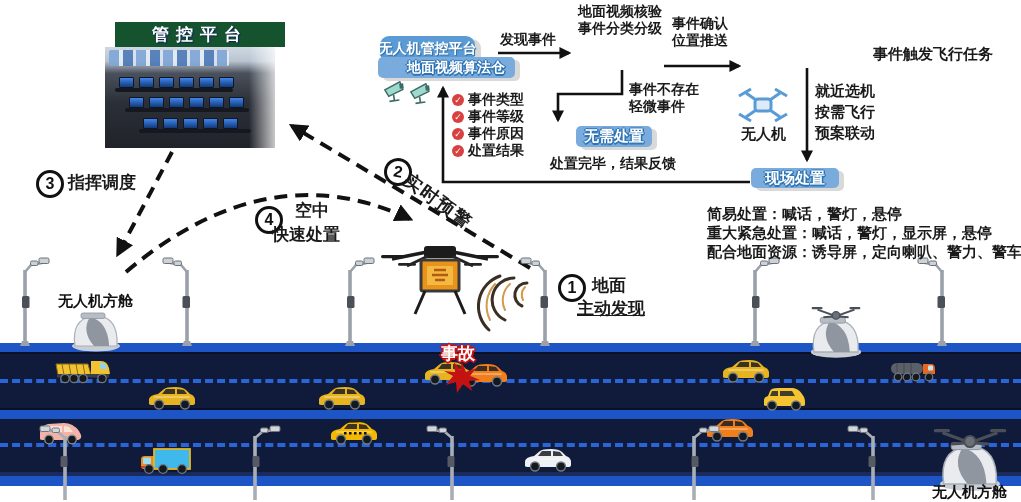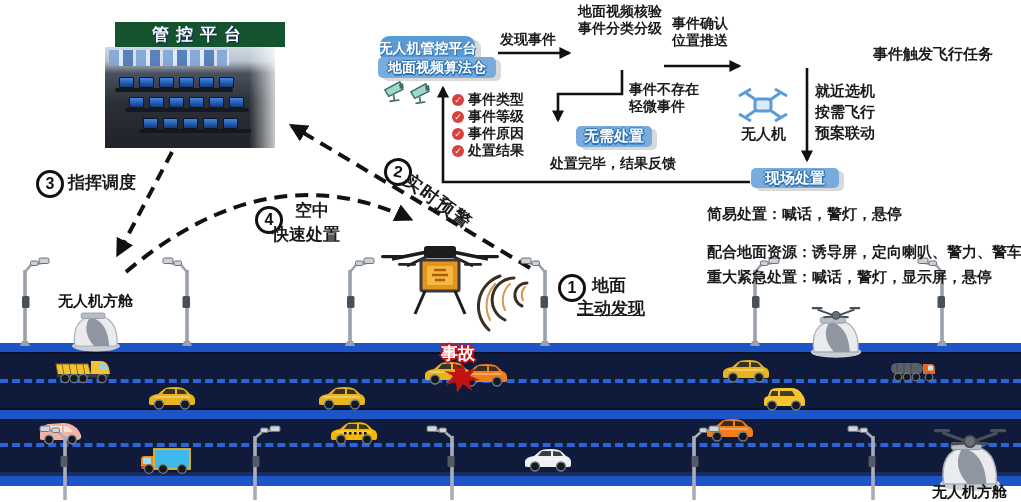--- a/index.html
+++ b/index.html
@@ -302,21 +302,21 @@
       <div class="mon"></div>
         <div class="mon"></div>
         <div class="mon"></div>
         <div class="mon"></div>
         <div class="mon"></div>
     </div>
     <div class="deskbar" style="left:34px;top:82px;width:112px;"></div>
   </div>
 
   <div class="bbox solid" style="left:380px;top:36px;width:95px;height:26px;font-size:14px;">无人机管控平台</div>
-  <div class="bbox lite wordart" style="left:378px;top:57px;width:118px;height:21px;font-size:14px;">地面视频算法仓</div>
+  <div class="bbox lite wordart" style="left:378px;top:57px;width:118px;height:21px;font-size:14px;padding-left:19px;">地面视频算法仓</div>
   <div class="abs txt" style="left:500px;top:31px;font-size:14px;">发现事件</div>
 
   <div class="abs txt" style="left:578px;top:3px;font-size:14px;">地面视频核验</div>
   <div class="abs txt" style="left:578px;top:20px;font-size:14px;">事件分类分级</div>
 
   <div class="abs txt" style="left:672px;top:15px;font-size:14px;">事件确认</div>
   <div class="abs txt" style="left:672px;top:32px;font-size:14px;">位置推送</div>
 
   <div class="abs txt" style="left:873px;top:45px;font-size:15px;">事件触发飞行任务</div>
 
@@ -344,21 +344,21 @@
 
   <div class="abs txt" style="left:741px;top:125px;font-size:15px;">无人机</div>
 
   <div class="abs txt" style="left:815px;top:82px;font-size:15px;">就近选机</div>
   <div class="abs txt" style="left:815px;top:103px;font-size:15px;">按需飞行</div>
   <div class="abs txt" style="left:815px;top:124px;font-size:15px;">预案联动</div>
 
   <div class="bbox lite wordart" style="left:751px;top:168px;width:88px;height:20px;font-size:15px;">现场处置</div>
 
   <div class="abs txt" style="left:707px;top:205px;font-size:15px;">简易处置：喊话，警灯，悬停</div>
-  <div class="abs txt" style="left:707px;top:224px;font-size:15px;margin-top:44px;">重大紧急处置：喊话，警灯，显示屏，悬停</div>
+  <div class="abs txt" style="left:707px;top:224px;font-size:15px;">重大紧急处置：喊话，警灯，显示屏，悬停</div>
   <div class="abs txt" style="left:707px;top:243px;font-size:15px;">配合地面资源：诱导屏，定向喇叭、警力、警车</div>
 
   <div class="stepnum" style="left:36px;top:170px;">3</div>
   <div class="abs txt" style="left:68px;top:171px;font-size:17px;">指挥调度</div>
 
   <div class="stepnum" style="left:384px;top:158px;transform:rotate(10deg);">2</div>
   <div class="abs txt rot" style="left:413px;top:168px;font-size:18px;letter-spacing:2px;transform:rotate(36deg);">实时预警</div>
 
   <div class="stepnum" style="left:255px;top:206px;">4</div>
   <div class="abs txt" style="left:295px;top:199px;font-size:17px;">空中</div>

